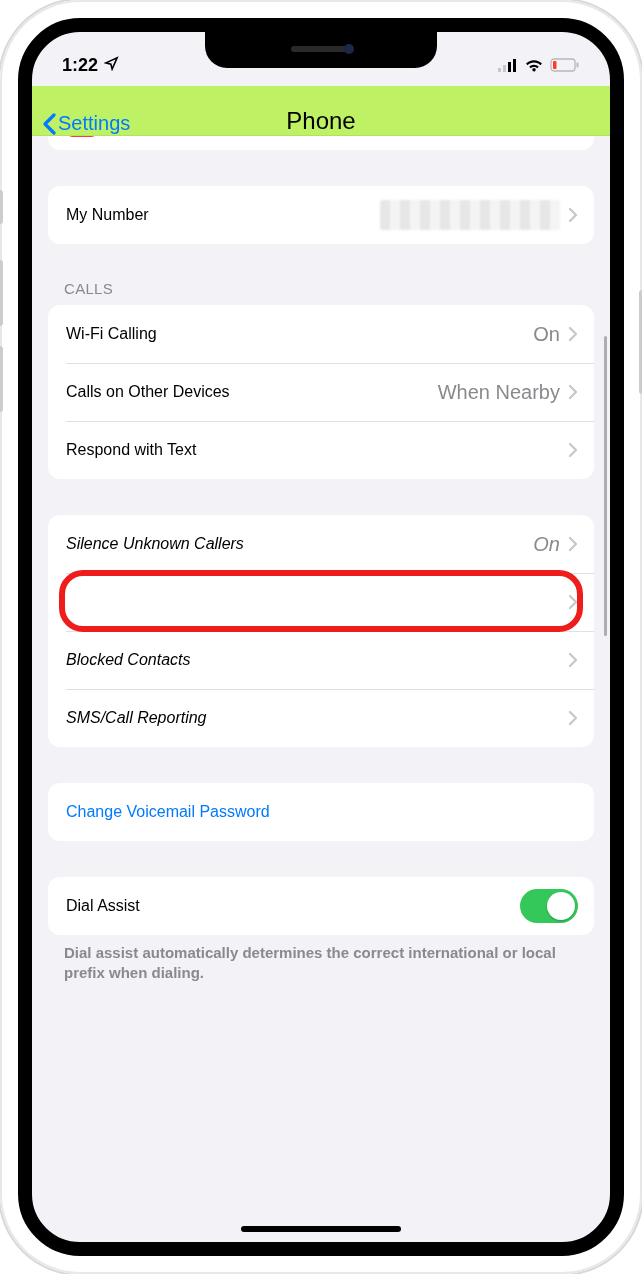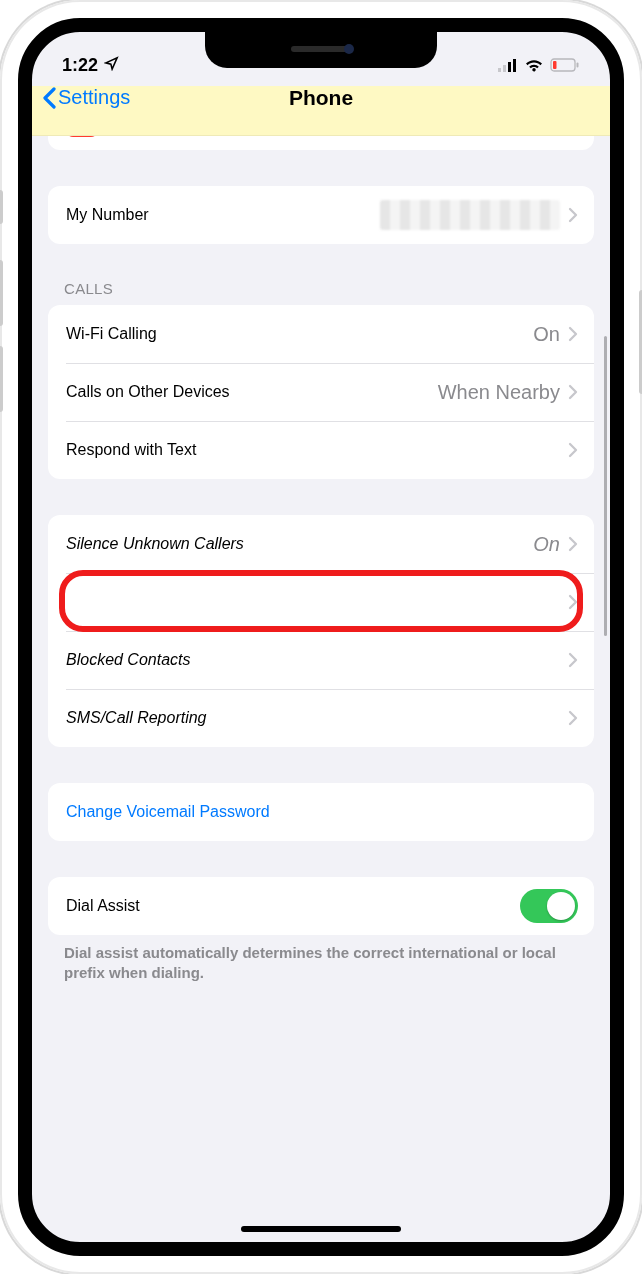--- a/index.html
+++ b/index.html
@@ -75,36 +75,36 @@
       position: relative;
       z-index: 40;
     }
     .status-left { display: flex; align-items: center; gap: 6px; }
     .status-right { display: flex; align-items: center; gap: 6px; }
     .status-right svg { display: block; }
 
     .nav-bar {
       height: 50px;
       display: flex;
-      align-items: flex-start;
+      align-items: flex-end;
       justify-content: center;
       position: relative;
       border-bottom: 1px solid rgba(0,0,0,0.06);
-      background: #fef9c3;
+      background: #bef264;
     }
     .nav-back {
       position: absolute;
       left: 10px;
       display: flex;
       align-items: center;
       color: #007aff;
       font-size: 20px;
       gap: 2px;
     }
-    .nav-title { font-size: 21px; font-weight: 700; }
+    .nav-title { font-size: 24px; font-weight: 400; }
 
     .scroll {
       height: calc(100% - 104px);
       overflow-y: hidden;
       position: relative;
     }
     .scrollbar {
       position: absolute;
       right: 3px;
       top: 200px;

